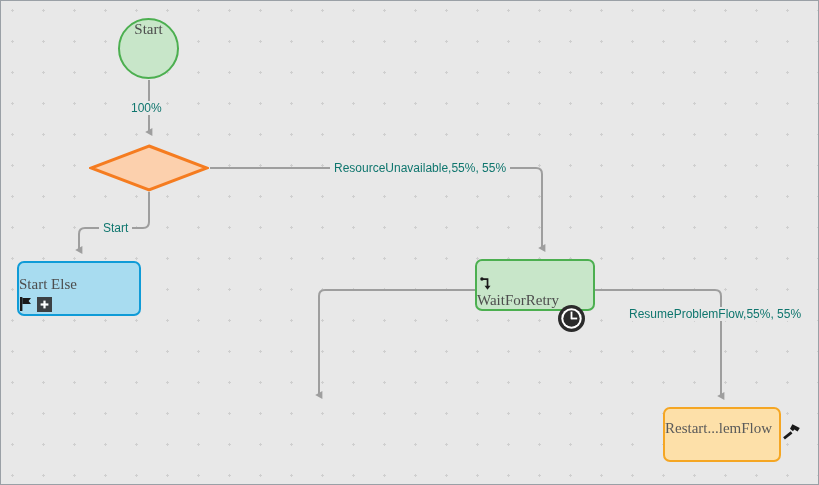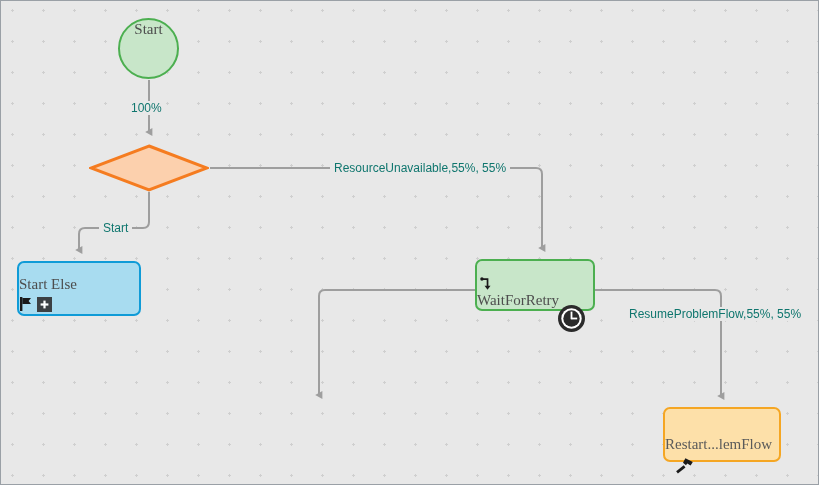--- a/index.html
+++ b/index.html
@@ -86,23 +86,23 @@
     justify-content: flex-start;
     padding-top: 16px;
   }
   
   #node-restart {
     left: 662px; top: 406px;
     width: 118px; height: 55px;
     border-radius: 7px;
     background: #fde0a9;
     border: 2px solid #f5a623;
-    flex-direction: column;
+    flex-direction: row;
     justify-content: flex-start;
-    padding-top: 26px;
+    padding-top: 10px;
   }
   .node-label { white-space: nowrap; }
   #node-restart .node-label { color: #5a5a5a; }
 
   .icon-row {
     display: flex;
     align-items: center;
     gap: 3px;
     margin-top: 3px;
   }

